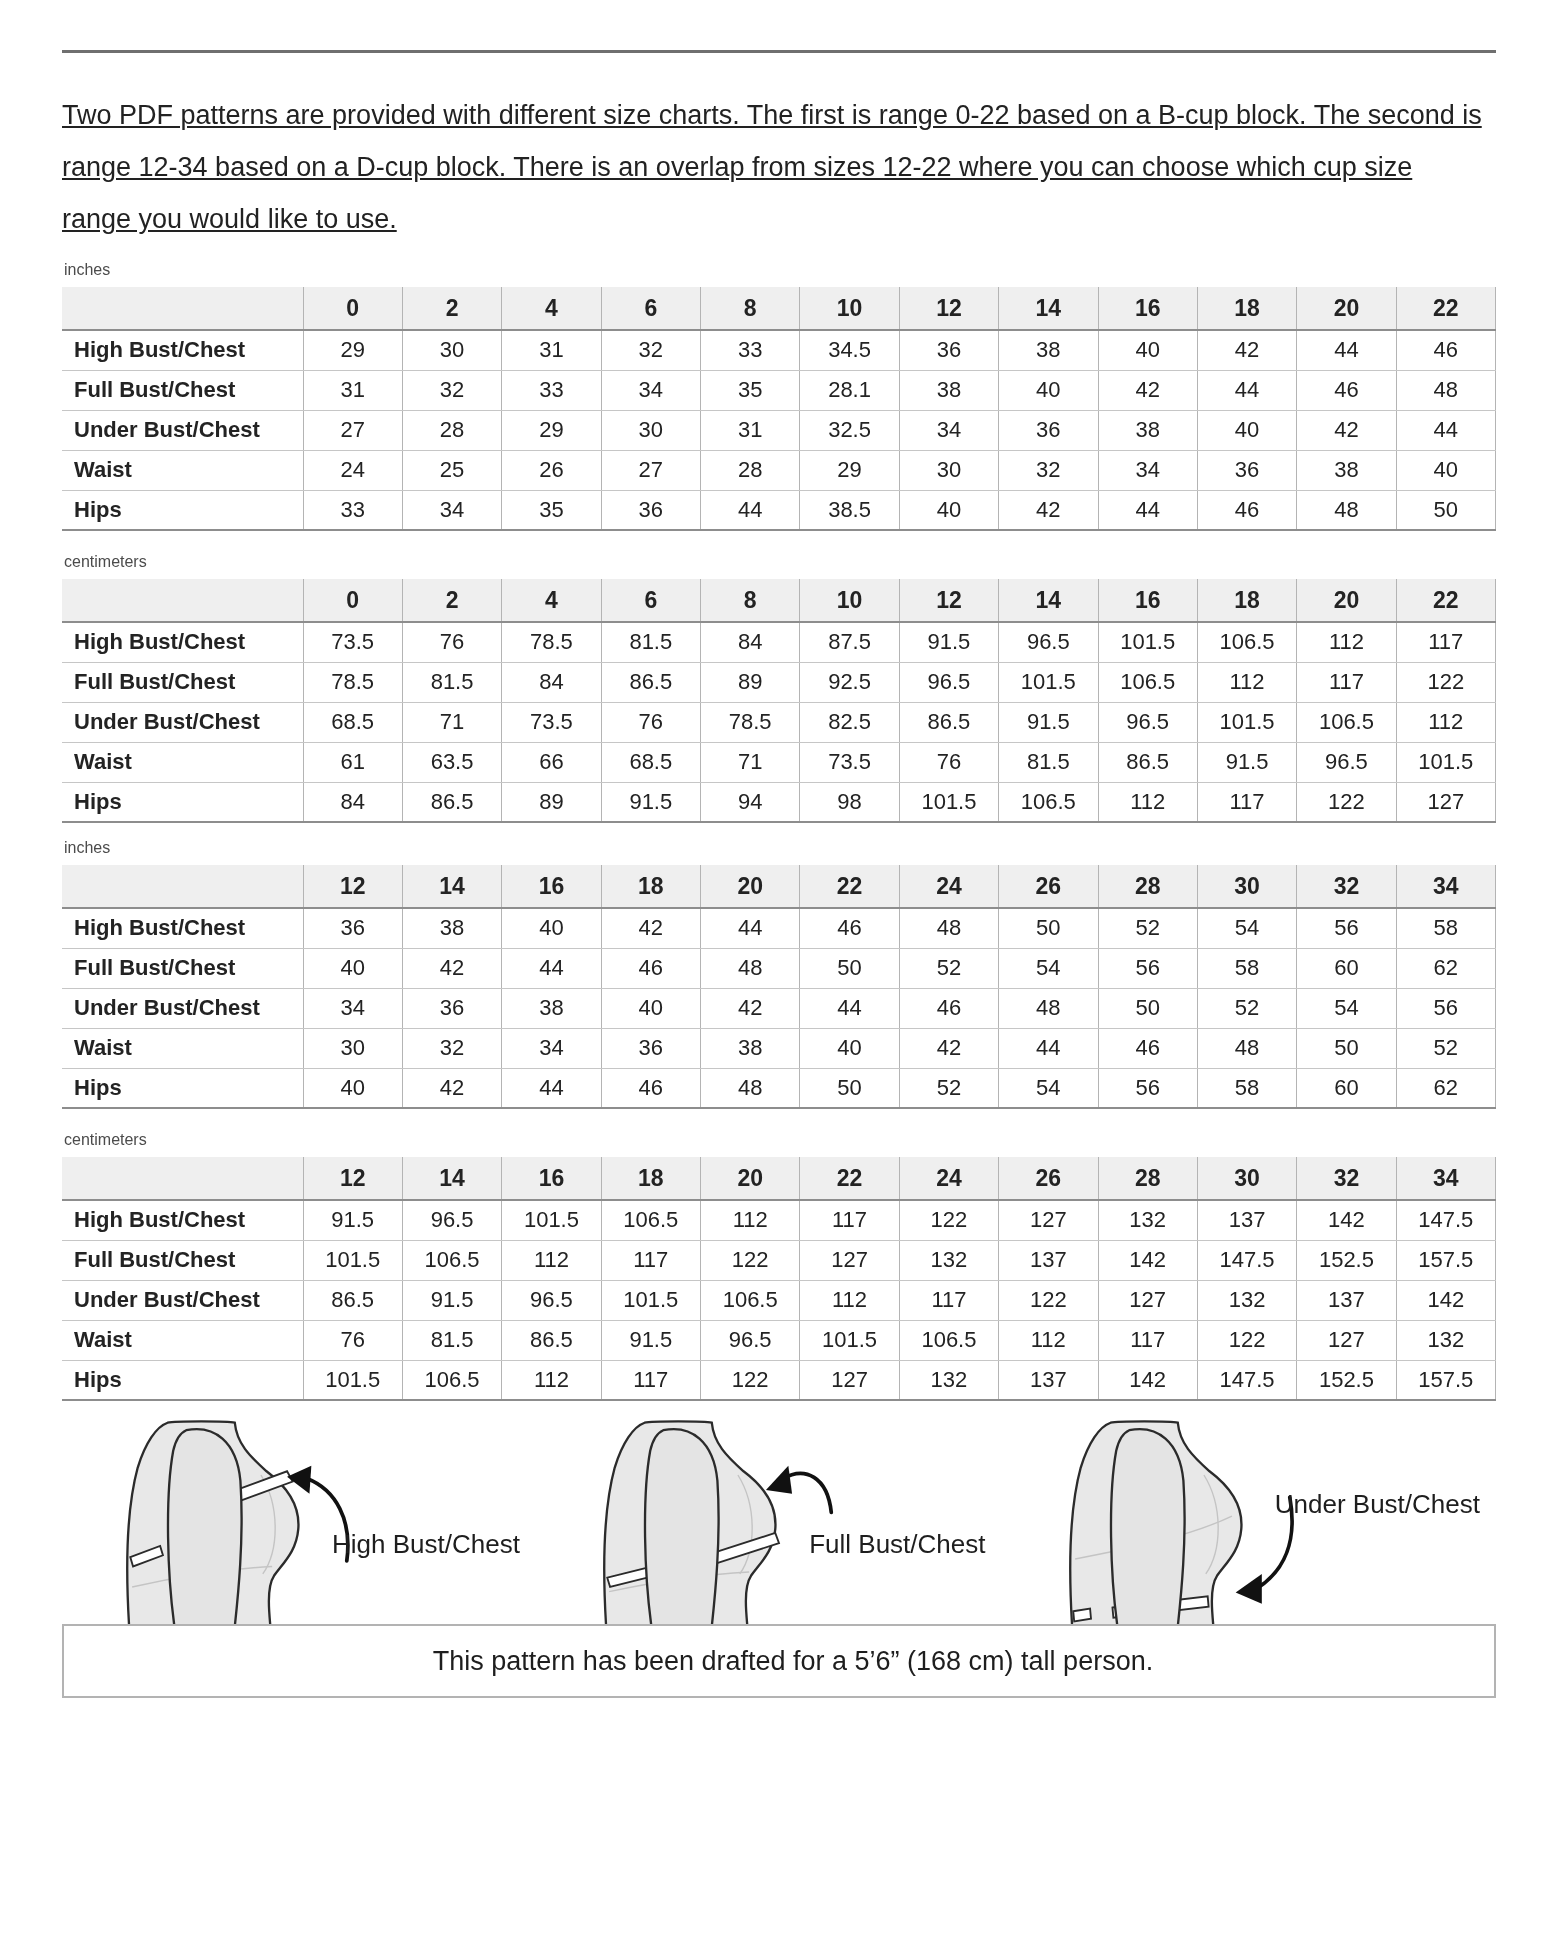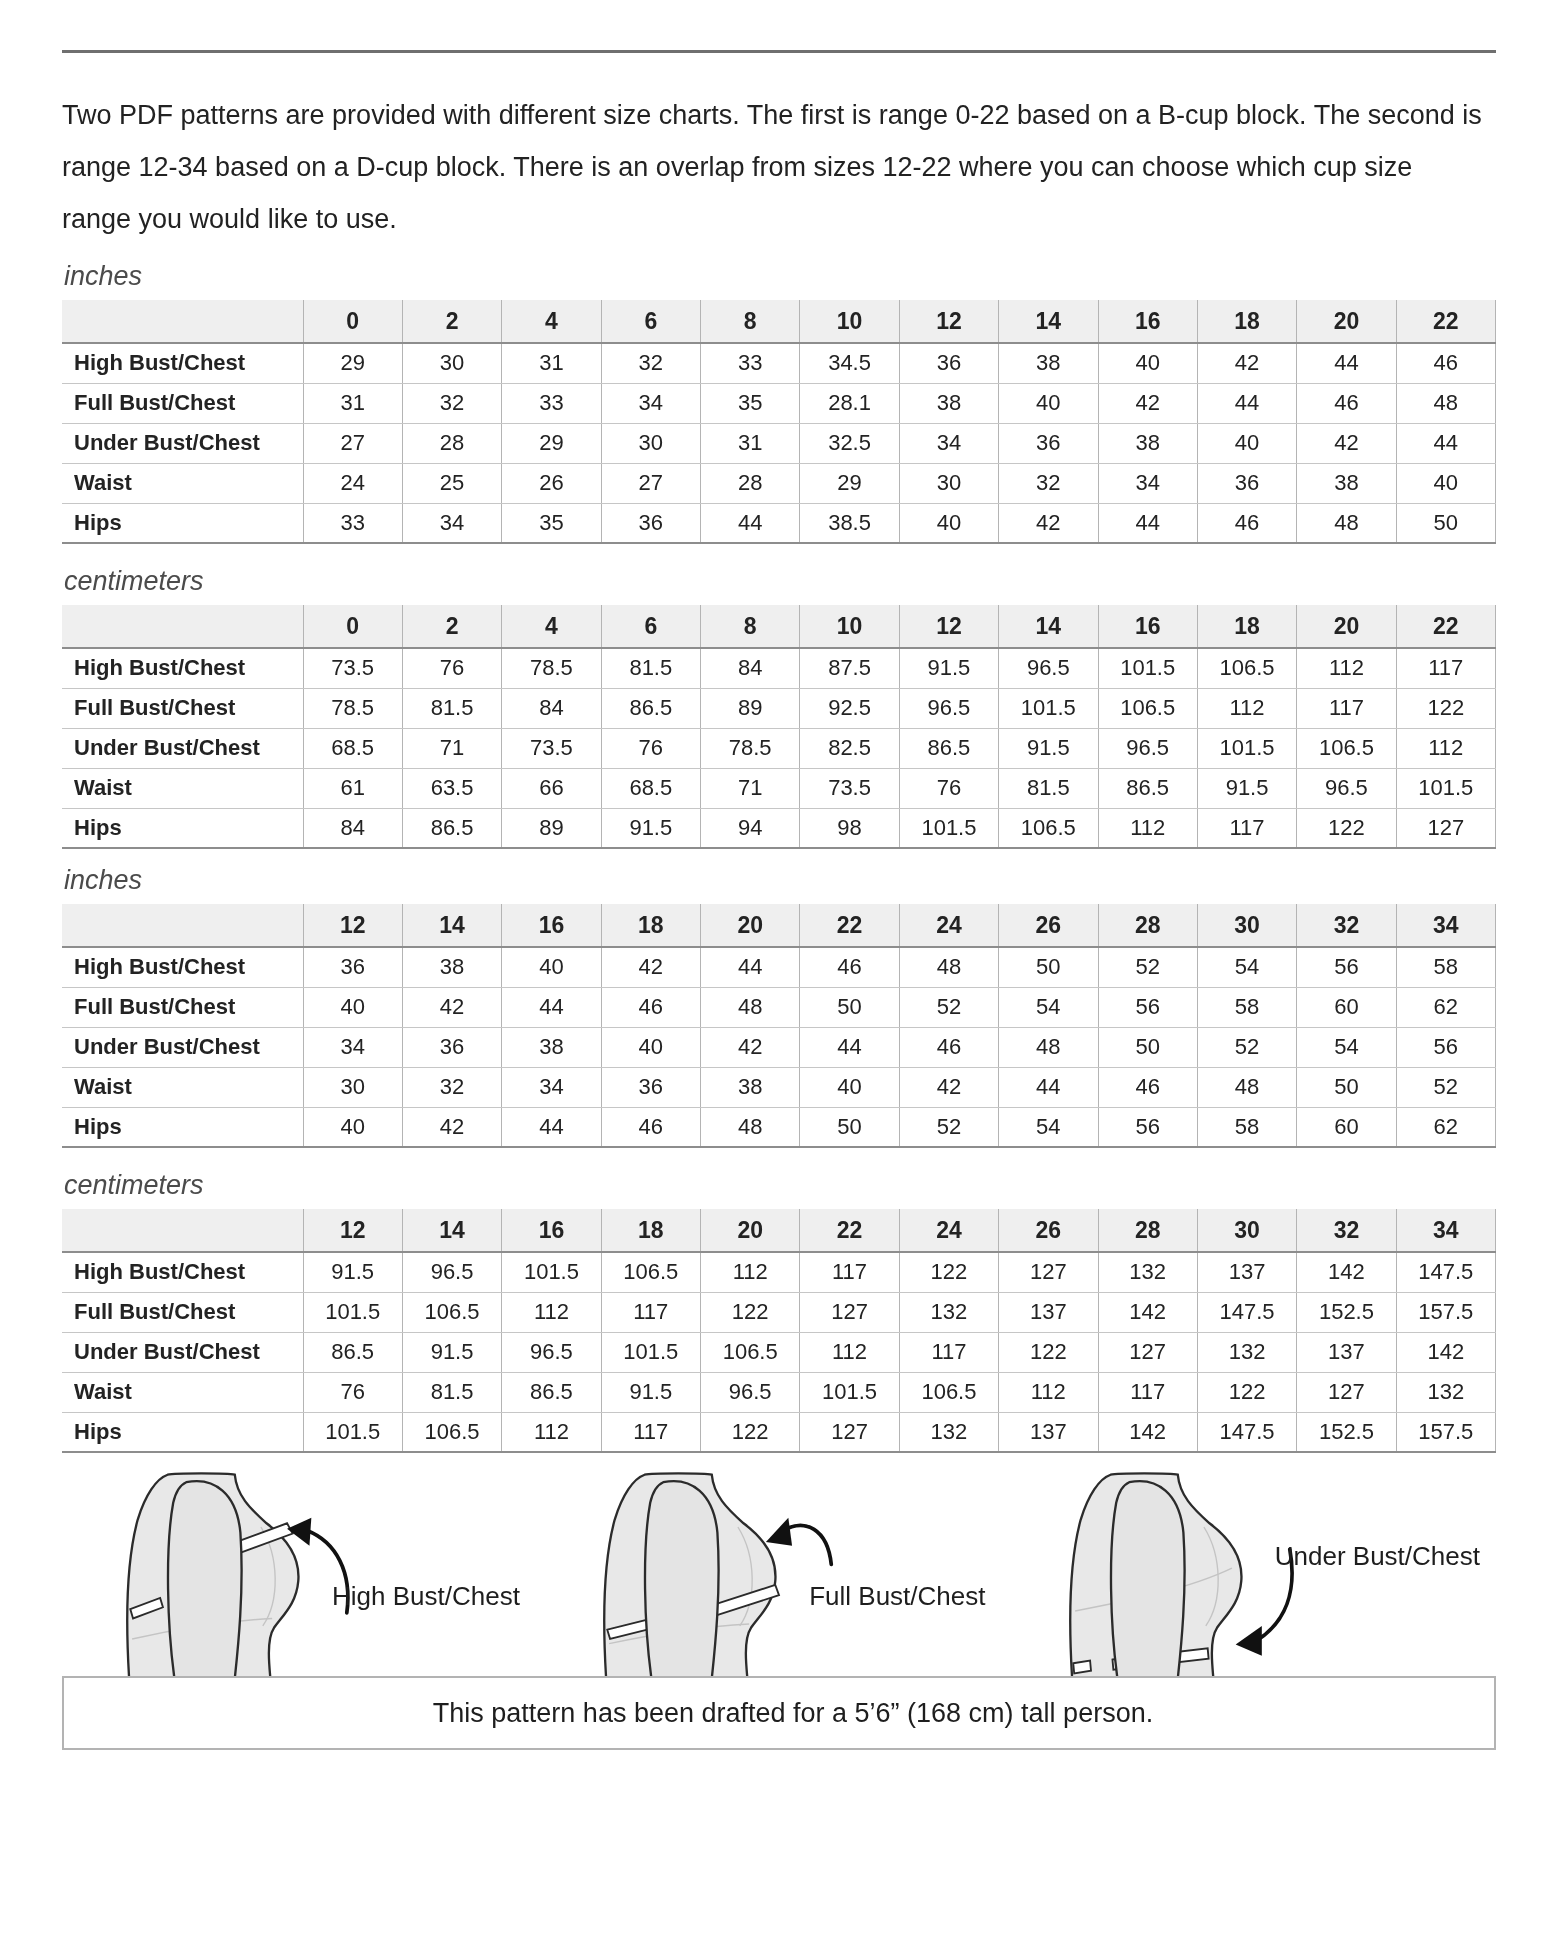--- a/index.html
+++ b/index.html
@@ -8,25 +8,25 @@
   .page {
     width:1558px; height:1938px; background:#ffffff; overflow:hidden;
     padding:30px 62px 0 62px; position:relative;
   }
   
   .doc-header { display:flex; justify-content:space-between; align-items:flex-end; }
   .doc-title { font-size:35px; font-weight:800; letter-spacing:0.5px; color:#1b1b1b; }
   .page-number { font-size:30px; font-weight:800; color:#1b1b1b; }
   .header-rule { border:none; border-top:3px solid #6f6f6f; margin-top:20px; }
   
-  .intro { margin-top:36px; font-size:27px; line-height:52px; color:#222; max-width:1420px; }
+  .intro { margin-top:36px; font-size:27px; line-height:52px; color:#222; max-width:1420px;text-decoration:underline; }
   
   .section-heading { margin-top:42px; font-size:30px; font-weight:700; color:#1c1c1c; }
   .section-heading.second { margin-top:38px; }
-  .unit-label { margin:16px 0 8px 2px; font-size:27px; color:#4b4b4b;font-style:italic; }
+  .unit-label { margin:16px 0 8px 2px; font-size:16px; color:#4b4b4b; }
   .unit-label.gap { margin-top:22px; }
   
   table.size-table { width:100%; border-collapse:collapse; table-layout:fixed; }
   table.size-table th, table.size-table td {
     font-size:22px; text-align:center; vertical-align:middle;
     border-left:1px solid #b4b4b4; font-weight:400; color:#232323;
   }
   table.size-table th.label-col {
     width:241px; text-align:left; padding-left:12px; border-left:none; font-weight:700;
   }

